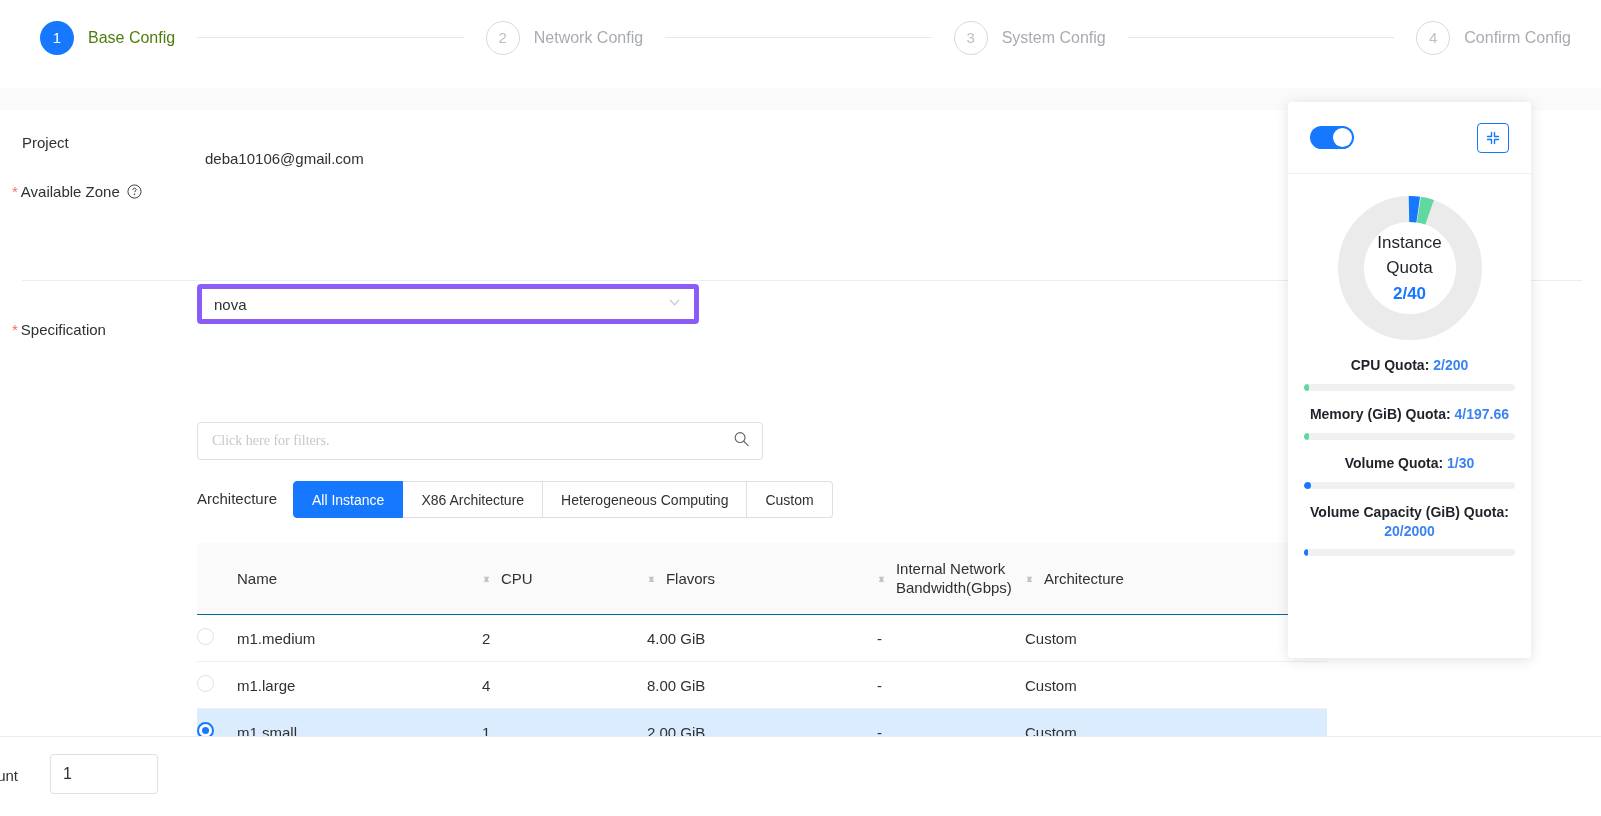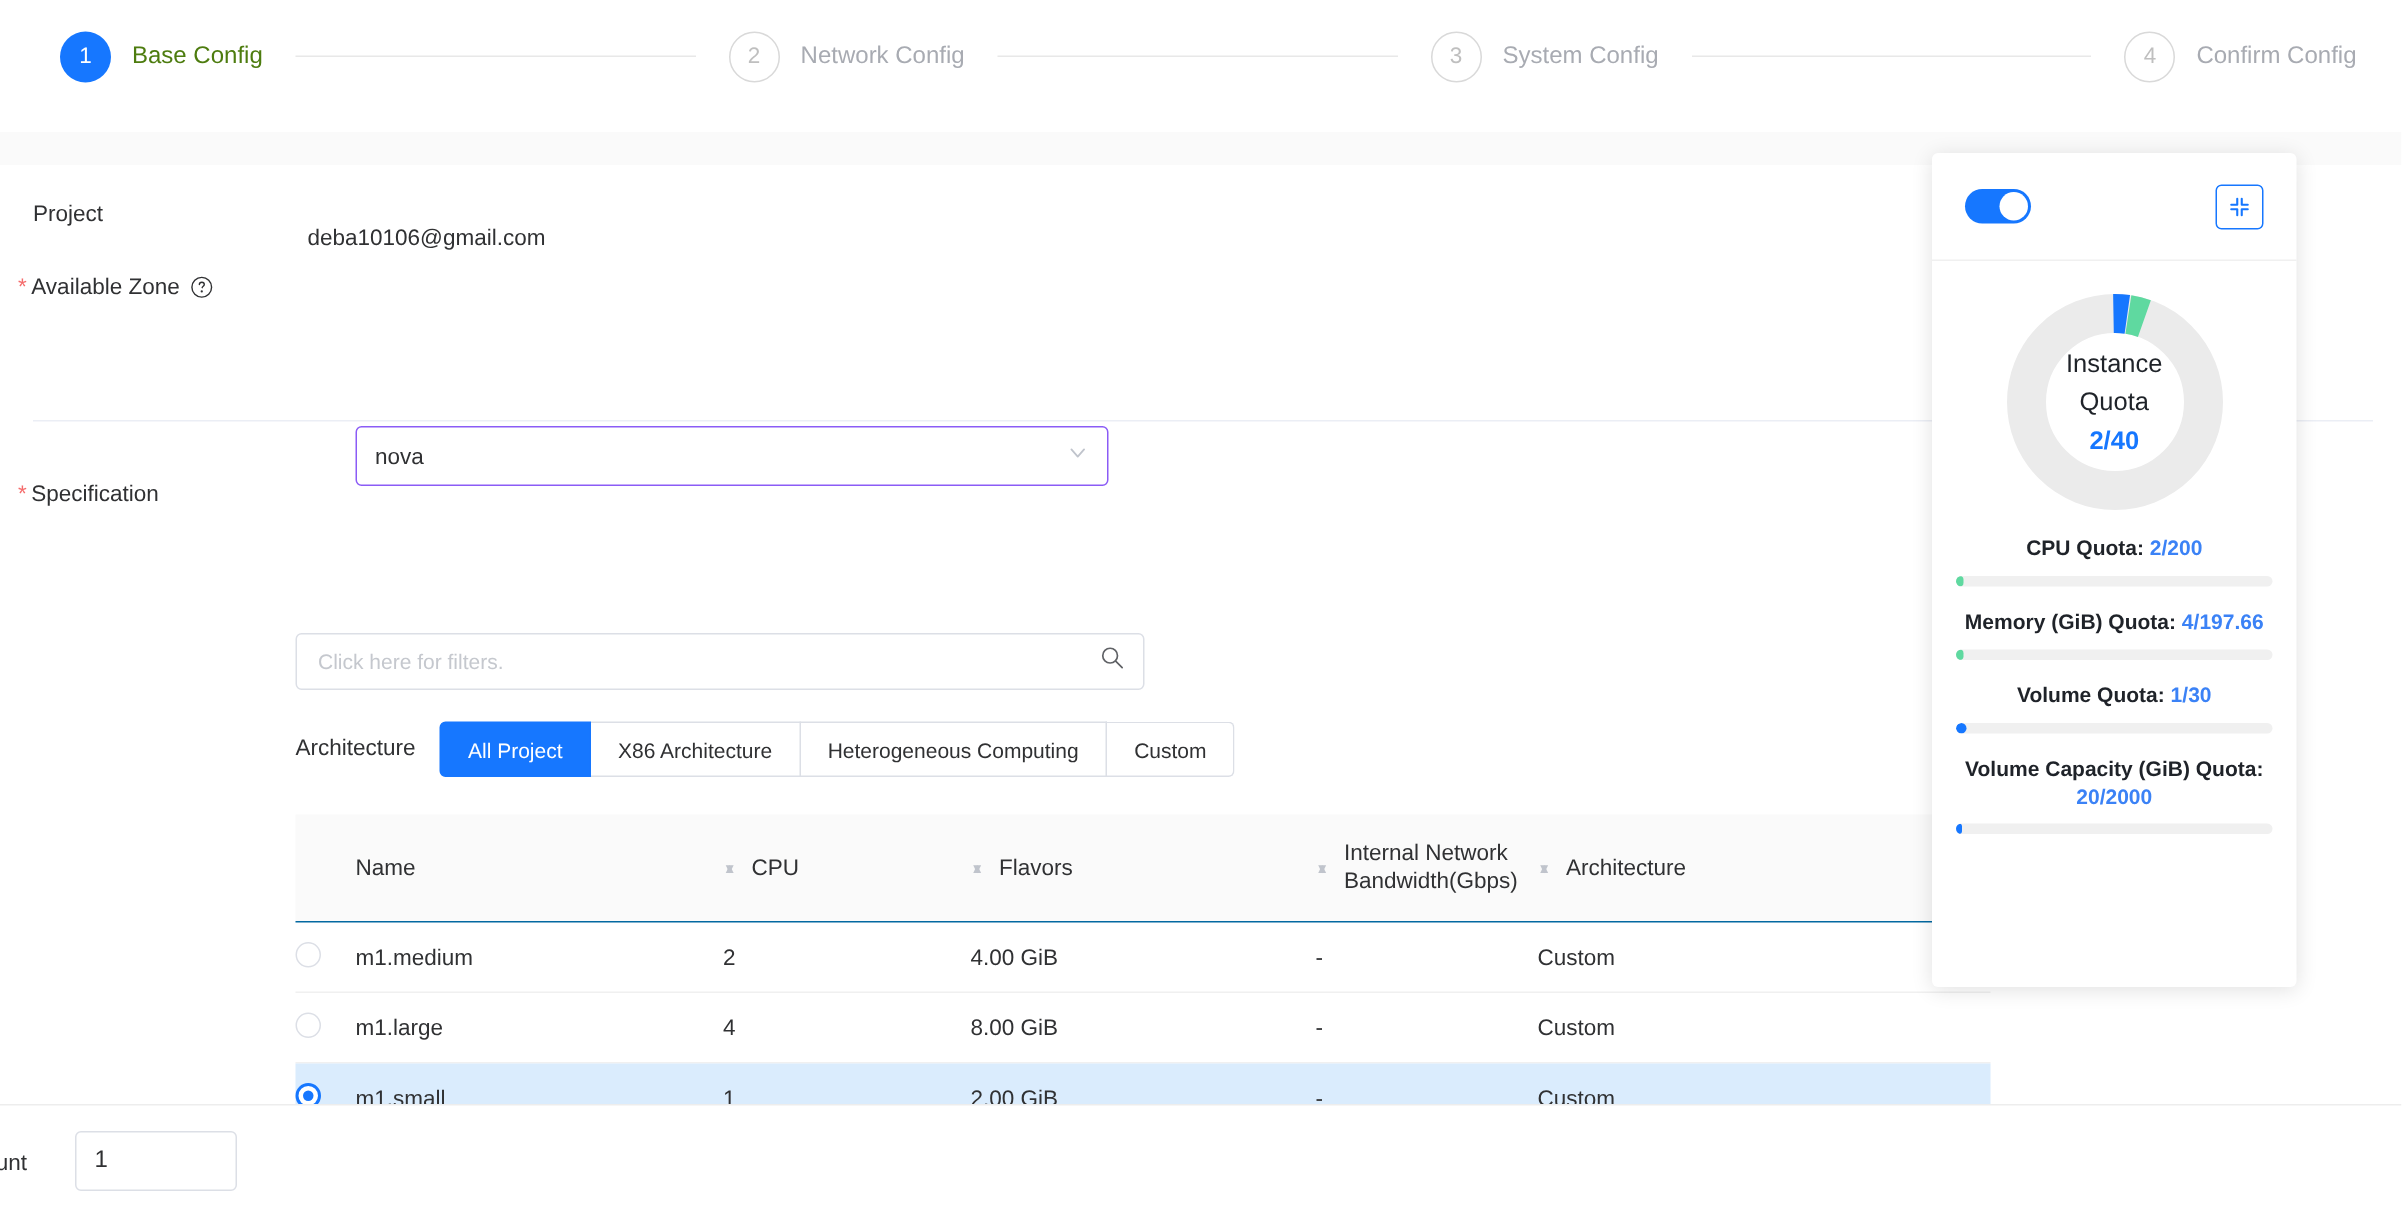--- a/index.html
+++ b/index.html
@@ -38,35 +38,35 @@
 
   
   .form-area { position:absolute; left:0; top:110px; width:1601px; height:625px; background:#fff; }
   .lbl { position: absolute; font-size: 15px; color: #303133; }
   .req-star { color: #f56c6c; margin-right: 3px; }
 
   .value-text { position: absolute; font-size: 15px; color: #303133; }
 
   .select-box {
     position: absolute; left: 197px; top: 174px; width: 502px; height: 40px;
-    border: 1px solid #8b5cf6; border-radius: 4px; background: #fff;
-    display: flex; align-items: center; padding: 0 12px; font-size: 15px; color: #303133; margin-left: 40px;
+    border: 5px solid #8b5cf6; border-radius: 4px; background: #fff;
+    display: flex; align-items: center; padding: 0 12px; font-size: 15px; color: #303133;
   }
   .select-box .caret { position: absolute; right: 12px; top: 50%; transform: translateY(-50%); color: #c0c4cc; }
 
   .divider { position: absolute; left: 22px; top: 170px; width: 1560px; height: 1px; background: #ebeef5; }
 
   .search-box {
     position: absolute; left: 197px; top: 312px; width: 566px; height: 38px;
     border: 1px solid #dcdfe6; border-radius: 4px; background: #fff;
     display:flex; align-items:center; padding: 0 36px 0 12px;
   }
   .search-box input {
     border: none; outline: none; width: 100%; font-size: 14px; color: #303133;
-    font-family: Liberation Sans, sans-serif; background: transparent;
+    font-family: Liberation Serif, serif; background: transparent;
   }
   .search-box input::placeholder { color: #c5c8ce; }
   .search-ico { position:absolute; right: 12px; top: 50%; transform: translateY(-50%); color:#606266; }
 
   
   .arch-label { position: absolute; left: 197px; top: 380px; font-size: 15px; color: #303133; }
   .tabs { position: absolute; left: 293px; top: 371px; display: flex; height: 37px; }
   .tab {
     border: 1px solid #dcdfe6; border-left: none; background: #fff;
     font-size: 14px; color: #303133; display:flex; align-items:center;
@@ -229,21 +229,21 @@
       <span class="search-ico">
         <svg width="17" height="17" viewBox="0 0 18 18" aria-hidden="true">
           <circle cx="7.5" cy="7.5" r="5.2" fill="none" stroke="#606266" stroke-width="1.2"></circle>
           <path d="M11.4 11.4 L16 16" stroke="#606266" stroke-width="1.2" stroke-linecap="round"></path>
         </svg>
       </span>
     </div>
 
     <div class="arch-label">Architecture</div>
     <div class="tabs">
-      <div class="tab active">All Project</div>
+      <div class="tab active">All Instance</div>
       <div class="tab">X86 Architecture</div>
       <div class="tab">Heterogeneous Computing</div>
       <div class="tab">Custom</div>
     </div>
 
     <div class="table">
       <div class="thead">
         <div class="th col-radio"></div>
         <div class="th col-name">
           <span>Name</span>

